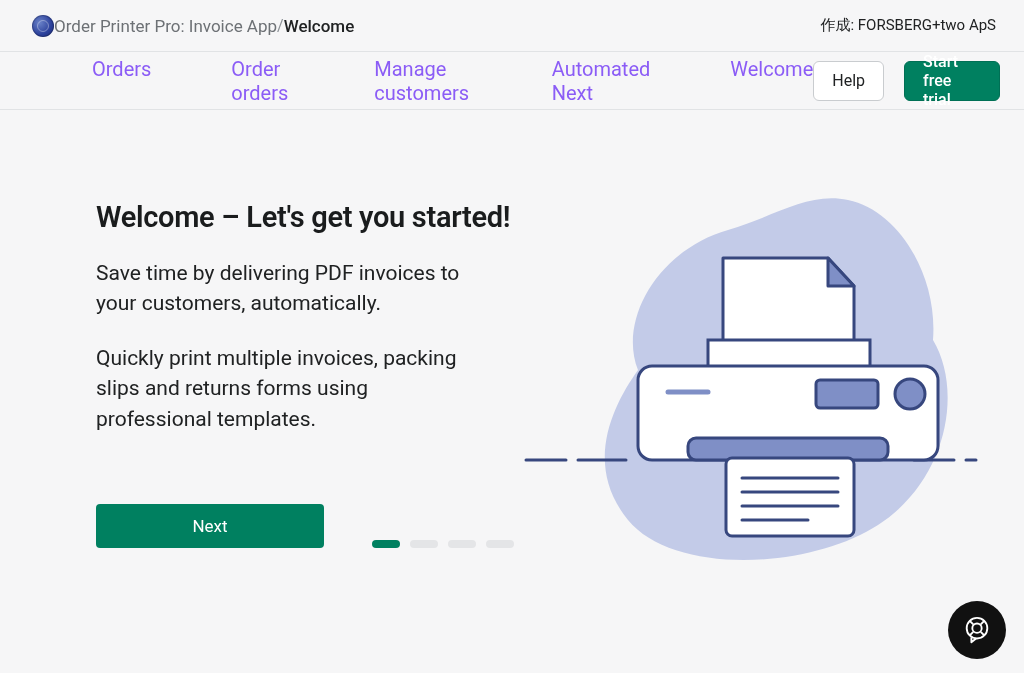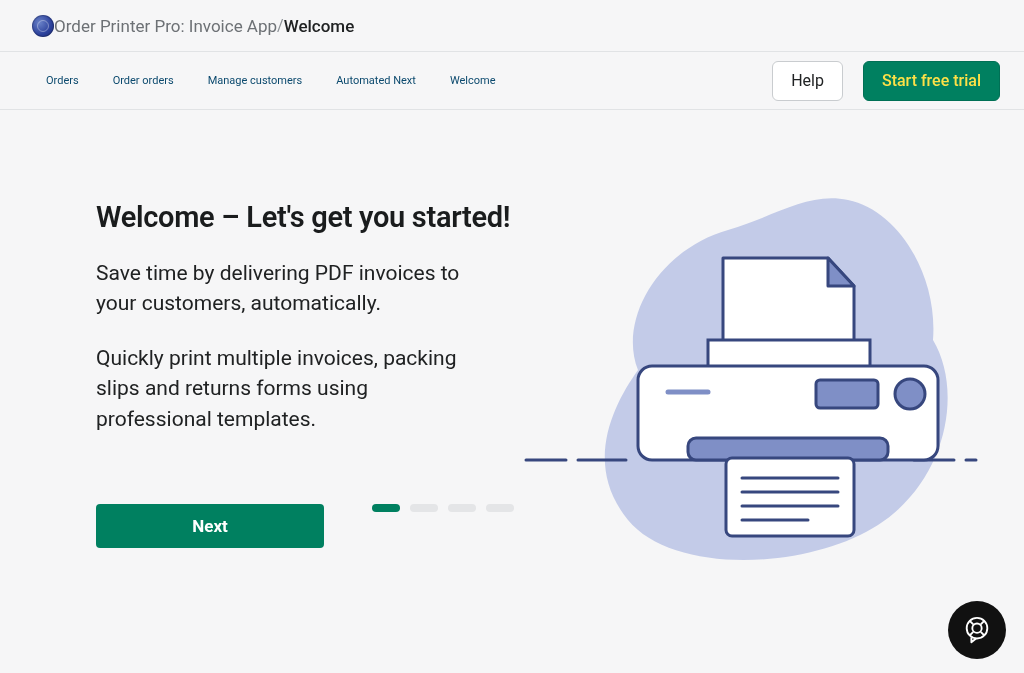--- a/index.html
+++ b/index.html
@@ -9,49 +9,54 @@
   .breadcrumb { display: flex; align-items: center; }
   .app-logo { width: 22px; height: 22px; border-radius: 50%; background: radial-gradient(circle at 35% 35%, #6a82c8 0%, #2a3f9a 60%, #1c2a6a 100%); box-shadow: inset 0 0 0 1px rgba(0,0,0,.2); position: relative; }
   .app-logo::after { content: ""; position: absolute; inset: 5px; border-radius: 50%; border: 1px solid rgba(255,255,255,.35); }
   .crumb-parent { color: #6d7175; font-size: 17px; font-weight: 400; }
   .crumb-sep { color: #8c9196; font-size: 16px; }
   .crumb-current { color: #202223; font-size: 17px; font-weight: 500; }
   .creator { color: #202223; font-size: 15px; }
   
   .navbar { height: 58px; display: flex; align-items: center; justify-content: space-between; padding: 0 24px 0 46px; border-bottom: 1px solid #e1e3e5; background: #f6f6f7; }
   .nav-links { display: flex; gap: 34px; }
-  .nav-link { color: #0c4a6e; font-size: 11px; cursor: pointer; }
+  .nav-link { color: #8b5cf6; font-size: 20px; cursor: pointer; margin-left: 46px; }
   .nav-actions { display: flex; gap: 20px; align-items: center; }
   .btn { display: inline-flex; align-items: center; justify-content: center; border-radius: 6px; font-size: 16px; cursor: pointer; padding: 0 18px; height: 40px; }
   .btn-outline { background: #fff; border: 1px solid #c9cccf; color: #202223; }
-  .btn-primary { background: #008060; color: #fde047; border: 1px solid #007055; font-weight: 500; }
+  .btn-primary { background: #008060; color: #ffffff; border: 1px solid #007055; font-weight: 500; }
   
   .main { position: relative; padding: 90px 0 0 96px; }
   .heading { font-size: 29px; font-weight: 600; letter-spacing: -0.3px; color: #1a1c1d; margin-bottom: 24px; }
   .para { font-size: 21px; line-height: 1.45; color: #202223; max-width: 380px; margin-bottom: 24px; }
-  .next-row { display: flex; align-items: flex-start; gap: 48px; margin-top: 70px; font-weight: bold; }
+  .next-row { display: flex; align-items: flex-end; gap: 48px; margin-top: 70px; }
   .btn-next { width: 228px; height: 44px; background: #008060; color: #fff; border-radius: 4px; font-size: 17px; display: flex; align-items: center; justify-content: center; cursor: pointer; }
   .dots { display: flex; gap: 10px; }
   .dot { width: 28px; height: 8px; border-radius: 999px; background: #e4e5e7; }
   .dot.active { background: #008060; }
   
   .illus { position: absolute; right: 46px; top: 70px; width: 460px; height: 400px; }
   
   .chat-fab { position: absolute; right: 18px; bottom: 14px; width: 58px; height: 58px; border-radius: 50%; background: #111; display: flex; align-items: center; justify-content: center; cursor: pointer; }
   .chat-fab svg { width: 30px; height: 30px; }
 </style>
 </head>
 <body>
 
 <div class="topbar">
   <div class="breadcrumb">
     <span class="app-logo"></span>
     <span class="crumb-parent">Order Printer Pro: Invoice App</span>
     <span class="crumb-sep">/</span>
     <span class="crumb-current">Welcome</span>
+  </div>
+  <div class="creator">
+    <span>作成:</span>
+    <span> </span>
+    <span>FORSBERG+two ApS</span>
   </div>
 </div>
 
 <div class="navbar">
   <div class="nav-links">
     <span class="nav-link">Orders</span>
     <span class="nav-link">Order orders</span>
     <span class="nav-link">Manage customers</span>
     <span class="nav-link">Automated Next</span>
     <span class="nav-link">Welcome</span>

